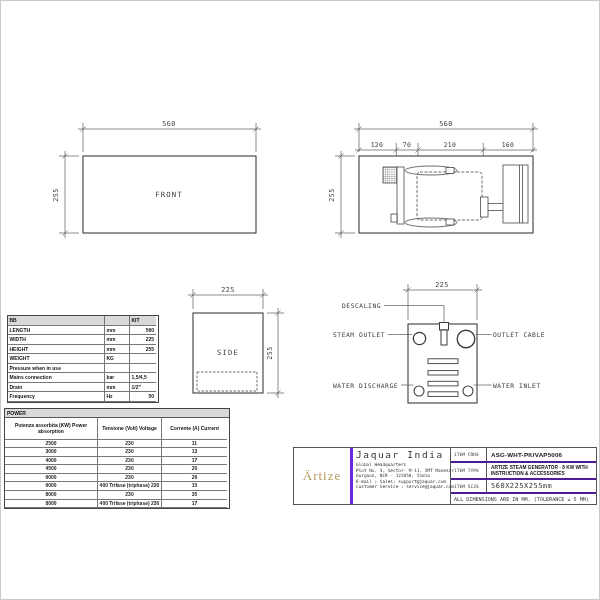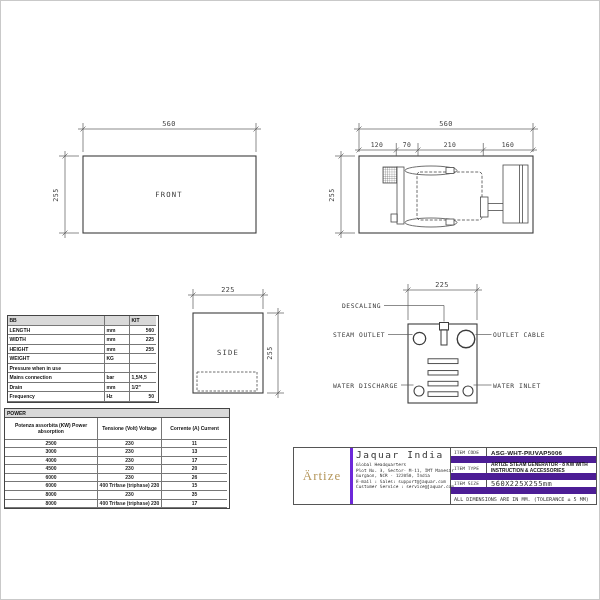--- a/index.html
+++ b/index.html
@@ -41,21 +41,21 @@
   .tb-brand{width:59px;border-right:3px solid #6d28d9;display:flex;align-items:center;
       justify-content:center;box-sizing:border-box;}
   .brand-text{font-family:"Liberation Serif",serif;font-size:13px;letter-spacing:1px;}
   .tb-company{width:98px;border-right:1px solid #555;box-sizing:border-box;padding:1px 3px;}
   .company-name{font-family:"DejaVu Sans Mono",monospace;font-size:9.5px;letter-spacing:1.6px;
       color:#333;line-height:12px;white-space:nowrap;}
   .addr{font-family:"DejaVu Sans Mono",monospace;font-size:4.4px;line-height:5.6px;
       color:#333;white-space:nowrap;}
   .addr.bold1{margin-top:1px;}
   .tb-right{flex:1;display:flex;flex-direction:column;box-sizing:border-box;}
-  .tb-row{display:flex;border-bottom:7px solid #4c1d95;box-sizing:border-box;}
+  .tb-row{display:flex;border-bottom:2px solid #4c1d95;box-sizing:border-box;}
   .tb-row.r1{height:15px;}
   .tb-row.r2{height:17px;}
   .tb-row.r3{height:14px;}
   .tb-label{width:36px;border-right:1px solid #555;box-sizing:border-box;
       font-family:"DejaVu Sans Mono",monospace;font-size:4.6px;color:#333;
       display:flex;align-items:center;padding-left:3px;}
   .tb-value{flex:1;display:flex;align-items:center;padding-left:4px;box-sizing:border-box;}
   .v-code{font-size:6.2px;font-weight:bold;color:#111;letter-spacing:0.2px;}
   .v-type{font-size:4.8px;font-weight:bold;color:#111;line-height:5.6px;padding-right:2px;}
   .v-size{font-family:"DejaVu Sans Mono",monospace;font-size:7px;color:#333;letter-spacing:0.5px;}

